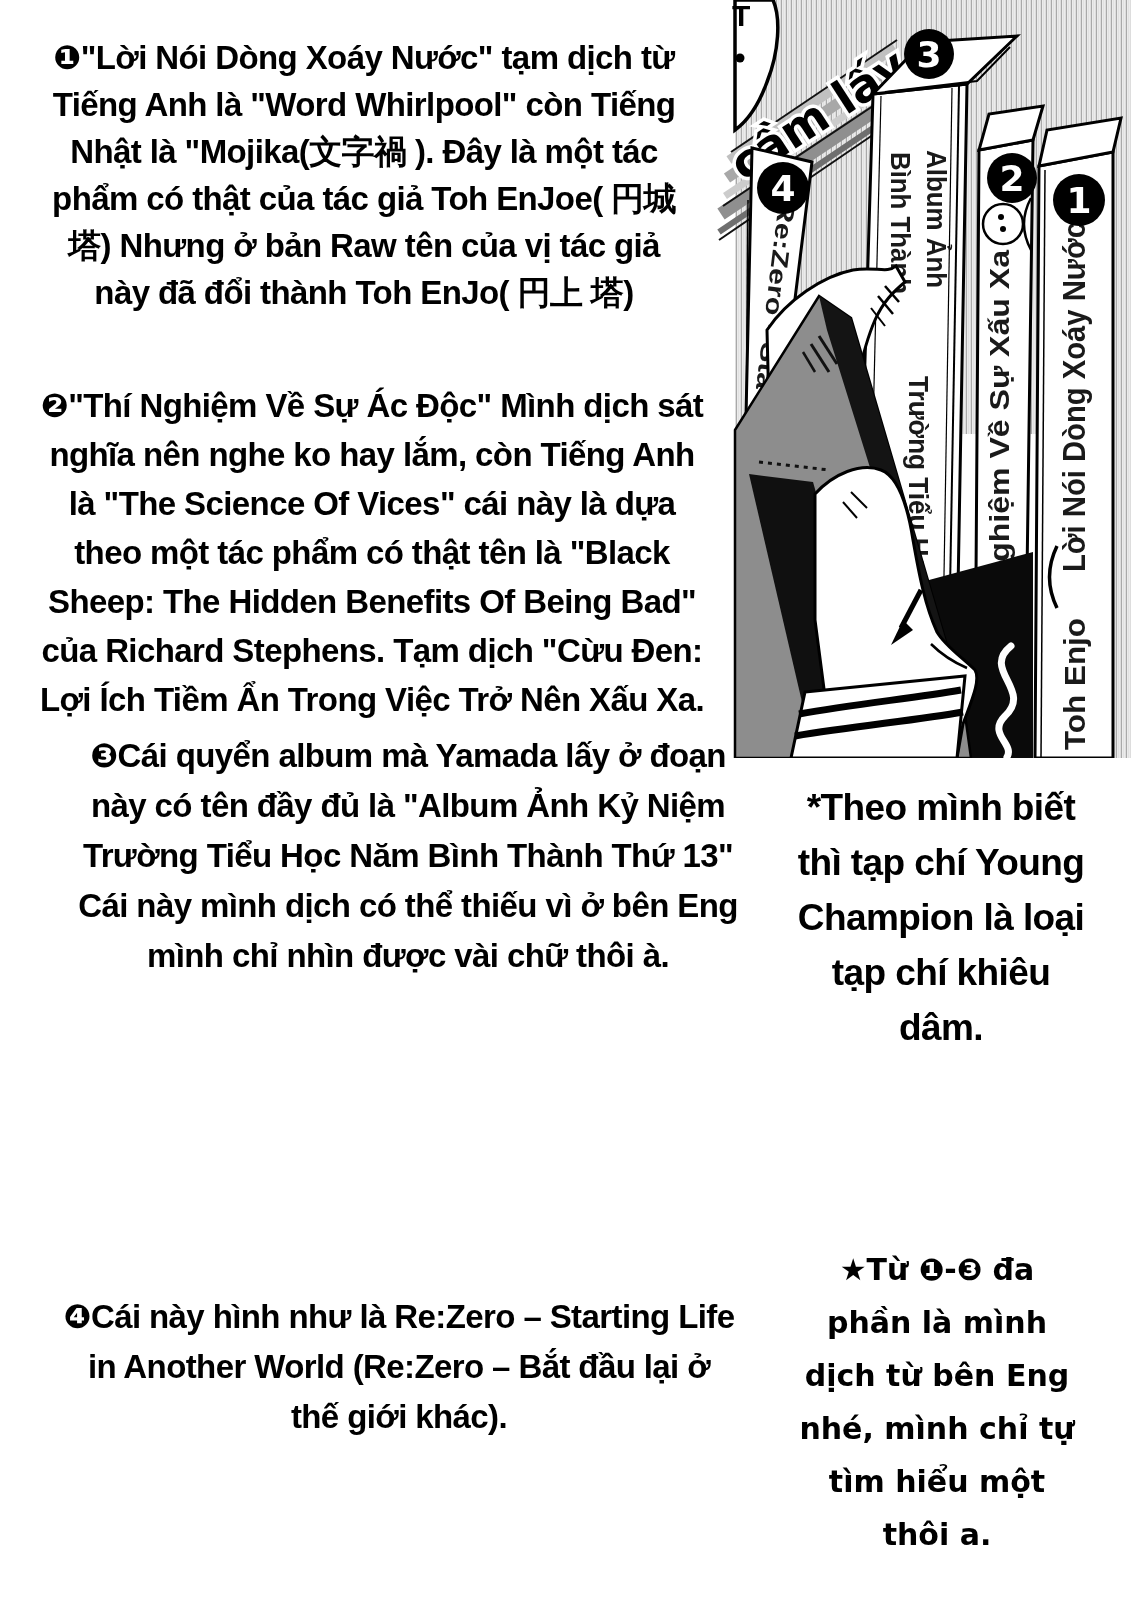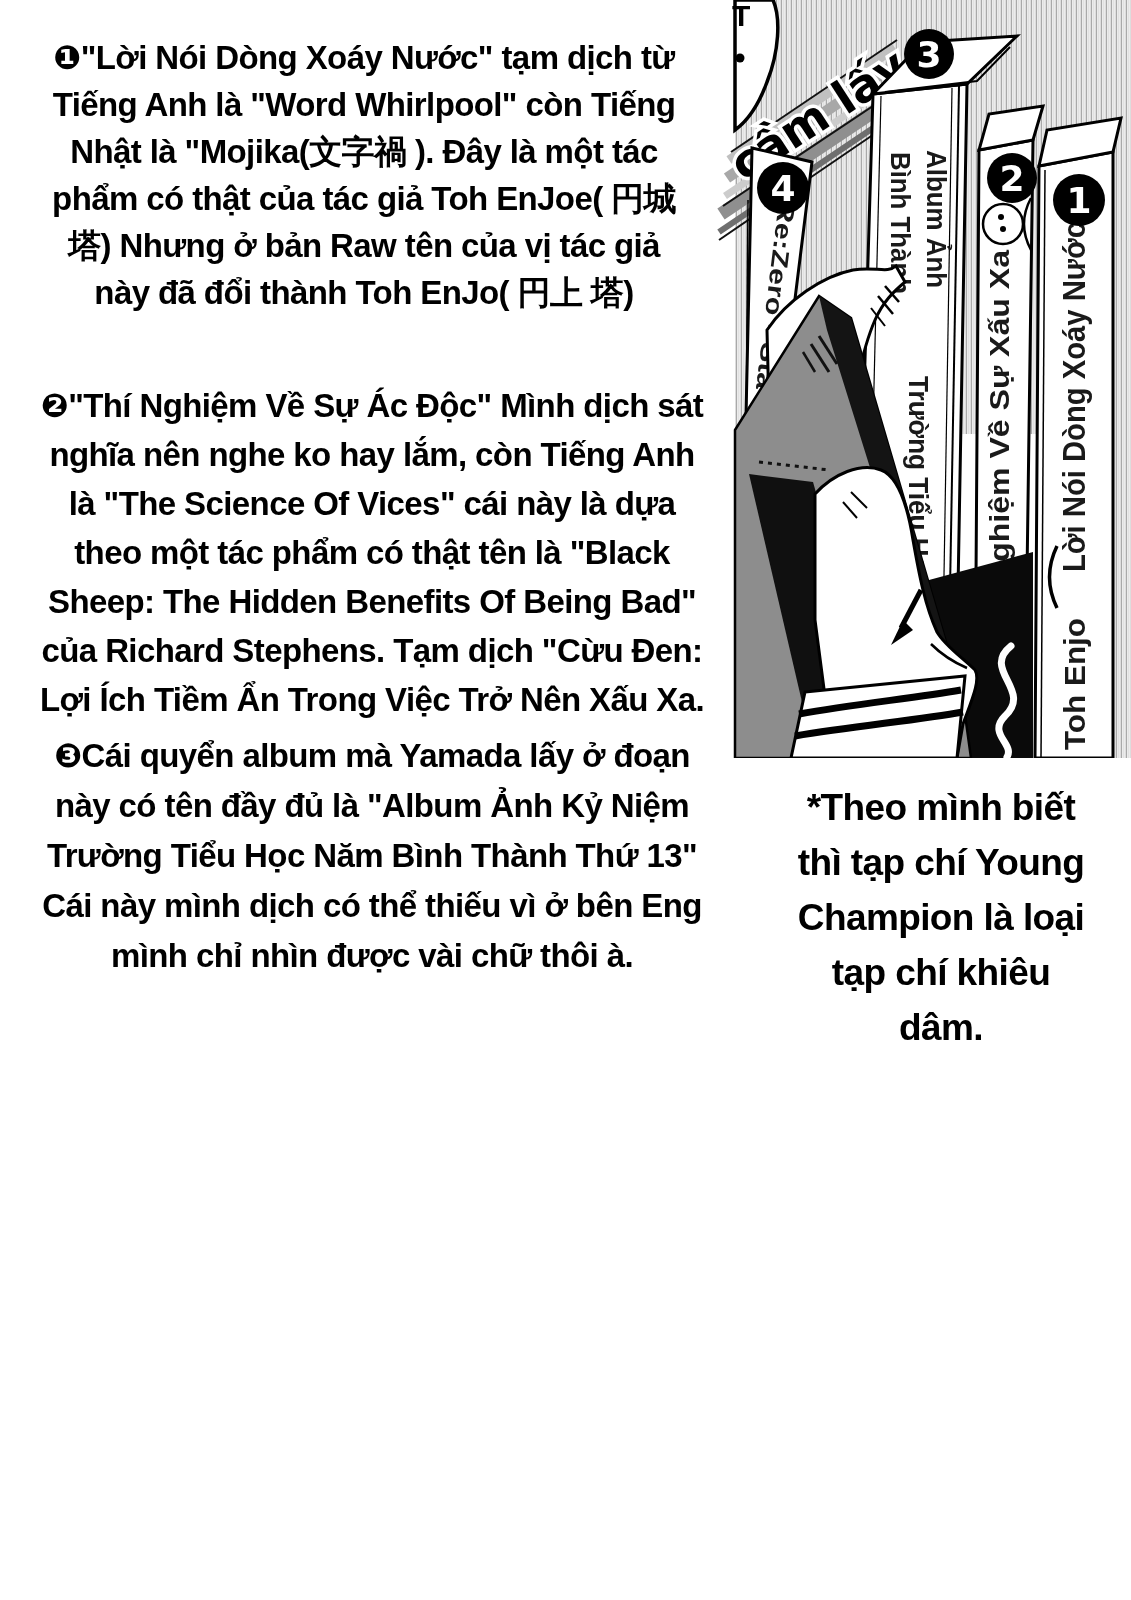--- a/index.html
+++ b/index.html
@@ -2,21 +2,21 @@
 <html><head>
 <meta charset="utf-8">
 <style>
   html,body{margin:0;padding:0;background:#fff;}
   .page{position:relative;width:1131px;height:1600px;background:#ffffff;overflow:hidden;
         font-family:"Liberation Sans","DejaVu Sans",sans-serif;color:#000;}
   .note{position:absolute;font-weight:700;text-align:center;white-space:pre-line;
         letter-spacing:-0.6px;z-index:3;}
   #note1{left:2px;top:34px;width:724px;font-size:33px;line-height:47px;}
   #note2{left:0px;top:381px;width:744px;font-size:33px;line-height:49px;}
-  #note3{left:0px;top:731px;width:744px;font-size:33px;line-height:50px;}
+  #note3{left:0px;top:731px;width:744px;font-size:33px;line-height:50px;padding-left:36px;}
   #note4{left:0px;top:1033px;width:746px;font-size:33px;line-height:50px;}
   #note5{left:0px;top:1292px;width:798px;font-size:33px;line-height:50px;}
   #sidenote{left:748px;top:780px;width:386px;font-size:37px;line-height:55px;}
   #footnote{left:772px;top:1243px;width:330px;font-size:30px;line-height:53px;
             font-family:cursive,"DejaVu Sans",sans-serif;letter-spacing:0;}
   #panel{position:absolute;left:715px;top:0;width:416px;height:758px;z-index:1;}
   .spine{font-family:"Liberation Sans","DejaVu Sans",sans-serif;font-weight:700;fill:#1a1a1a;}
   .badge-num{font-family:"DejaVu Sans",sans-serif;font-weight:700;fill:#fff;}
   .sfx{font-family:cursive,"DejaVu Sans",sans-serif;font-weight:800;fill:#000;
        stroke:#fff;stroke-width:7px;paint-order:stroke;}
@@ -37,26 +37,35 @@
 là "The Science Of Vices" cái này là dựa
 theo một tác phẩm có thật tên là "Black
 Sheep: The Hidden Benefits Of Being Bad"
 của Richard Stephens. Tạm dịch "Cừu Đen:
 Lợi Ích Tiềm Ẩn Trong Việc Trở Nên Xấu Xa.</div>
   <div class="note" id="note3">❸Cái quyển album mà Yamada lấy ở đoạn
 này có tên đầy đủ là "Album Ảnh Kỷ Niệm
 Trường Tiểu Học Năm Bình Thành Thứ 13"
 Cái này mình dịch có thể thiếu vì ở bên Eng
 mình chỉ nhìn được vài chữ thôi à.</div>
+  <div class="note" id="note5">❹Cái này hình như là Re:Zero – Starting Life
+in Another World (Re:Zero – Bắt đầu lại ở
+thế giới khác).</div>
 
   <div class="note" id="sidenote">*Theo mình biết
 thì tạp chí Young
 Champion là loại
 tạp chí khiêu
 dâm.</div>
+  <div class="note" id="footnote">★Từ ❶-❸ đa
+phần là mình
+dịch từ bên Eng
+nhé, mình chỉ tự
+tìm hiểu một
+thôi a.</div>
 
   <svg id="panel" viewBox="0 0 416 758">
     <defs>
       <pattern id="hatch" width="5" height="8" patternUnits="userSpaceOnUse">
         <rect width="5" height="8" fill="#f3f3f3"></rect>
         <line x1="1.4" y1="0" x2="1.4" y2="8" stroke="#a9a9a9" stroke-width="1.4"></line>
         <line x1="3.8" y1="0" x2="3.8" y2="8" stroke="#d6d6d6" stroke-width="0.9"></line>
       </pattern>
     </defs>
 

